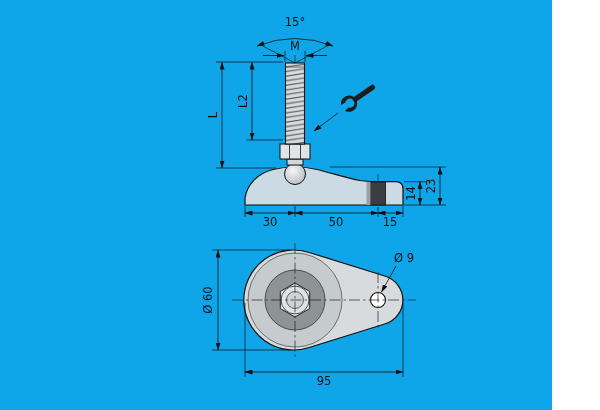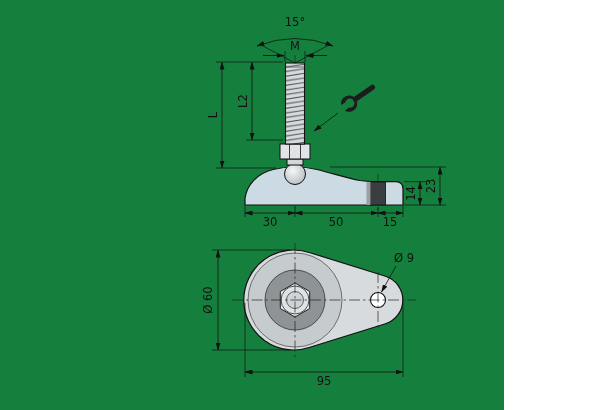--- a/index.html
+++ b/index.html
@@ -1,16 +1,16 @@
 <!DOCTYPE html>
 <html><head>
 <meta charset="utf-8">
 <style>
   html,body{margin:0;padding:0;background:#ffffff;}
-  .canvas{width:504px;height:410px;background:#15803d;position:relative;overflow:hidden;font-family:"DejaVu Sans",sans-serif;}
+  .canvas{width:552px;height:410px;background:#0ea5e9;position:relative;overflow:hidden;font-family:"DejaVu Sans",sans-serif;}
   svg{display:block;}
   svg text{font-family:"DejaVu Sans",sans-serif;font-size:11.5px;fill:#111;}
   .dim{stroke:#111;stroke-width:0.8;fill:none;}
   .ext{stroke:#111;stroke-width:0.7;fill:none;}
   .cl{stroke:#222;stroke-width:0.7;stroke-dasharray:11 3 2.5 3;fill:none;}
   .outline{stroke:#111;stroke-width:1.2;}
   .thin{stroke:#111;stroke-width:0.8;}
 </style>
 </head>
 <body>

